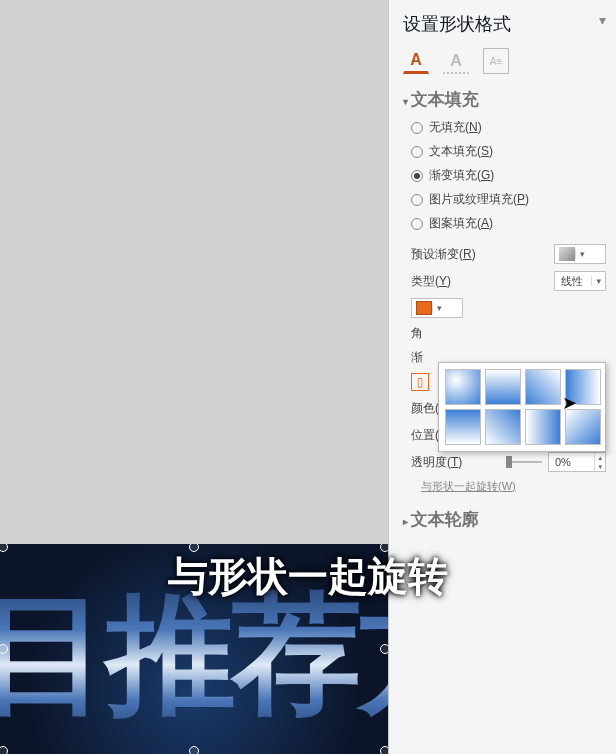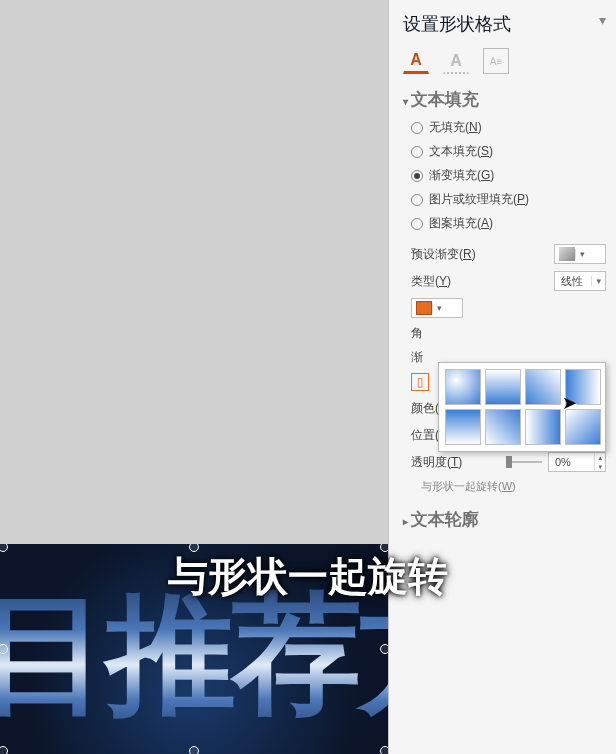--- a/index.html
+++ b/index.html
@@ -96,21 +96,21 @@
   .d4{background:linear-gradient(90deg,#3b7fd6,#fff)}
   .d5{background:linear-gradient(0deg,#fff,#3b7fd6)}
   .d6{background:linear-gradient(45deg,#fff,#3b7fd6)}
   .d7{background:linear-gradient(270deg,#3b7fd6,#fff)}
   .d8{background:linear-gradient(135deg,#fff,#3b7fd6)}
   .cursor { position: absolute; left: 562px; top: 392px; font-size: 18px; color: #000; z-index: 45; pointer-events: none; text-shadow: 1px 1px 0 #fff; }
 
   .gstops { margin: 4px 0 4px 8px; display:flex; align-items:center; gap:4px; }
   .gadd{ width:18px;height:18px;border:1px solid #e66a1f;color:#e66a1f;display:flex;align-items:center;justify-content:center;font-size:12px;cursor:pointer;}
 
-  .link { color:#888; margin:6px 0 6px 18px; cursor:default; font-size:11px;}
+  .link { color:#888; text-decoration:underline; margin:6px 0 6px 18px; cursor:default; font-size:11px;}
   .collapsed-section { margin: 14px 0 0 0; }
 </style>
 </head>
 <body>
 
 <div class="canvas-area">
   <div class="slide-preview">
     <div class="slide-text">目推荐方</div>
     <div class="sel-box">
       <span class="handle tl"></span>

